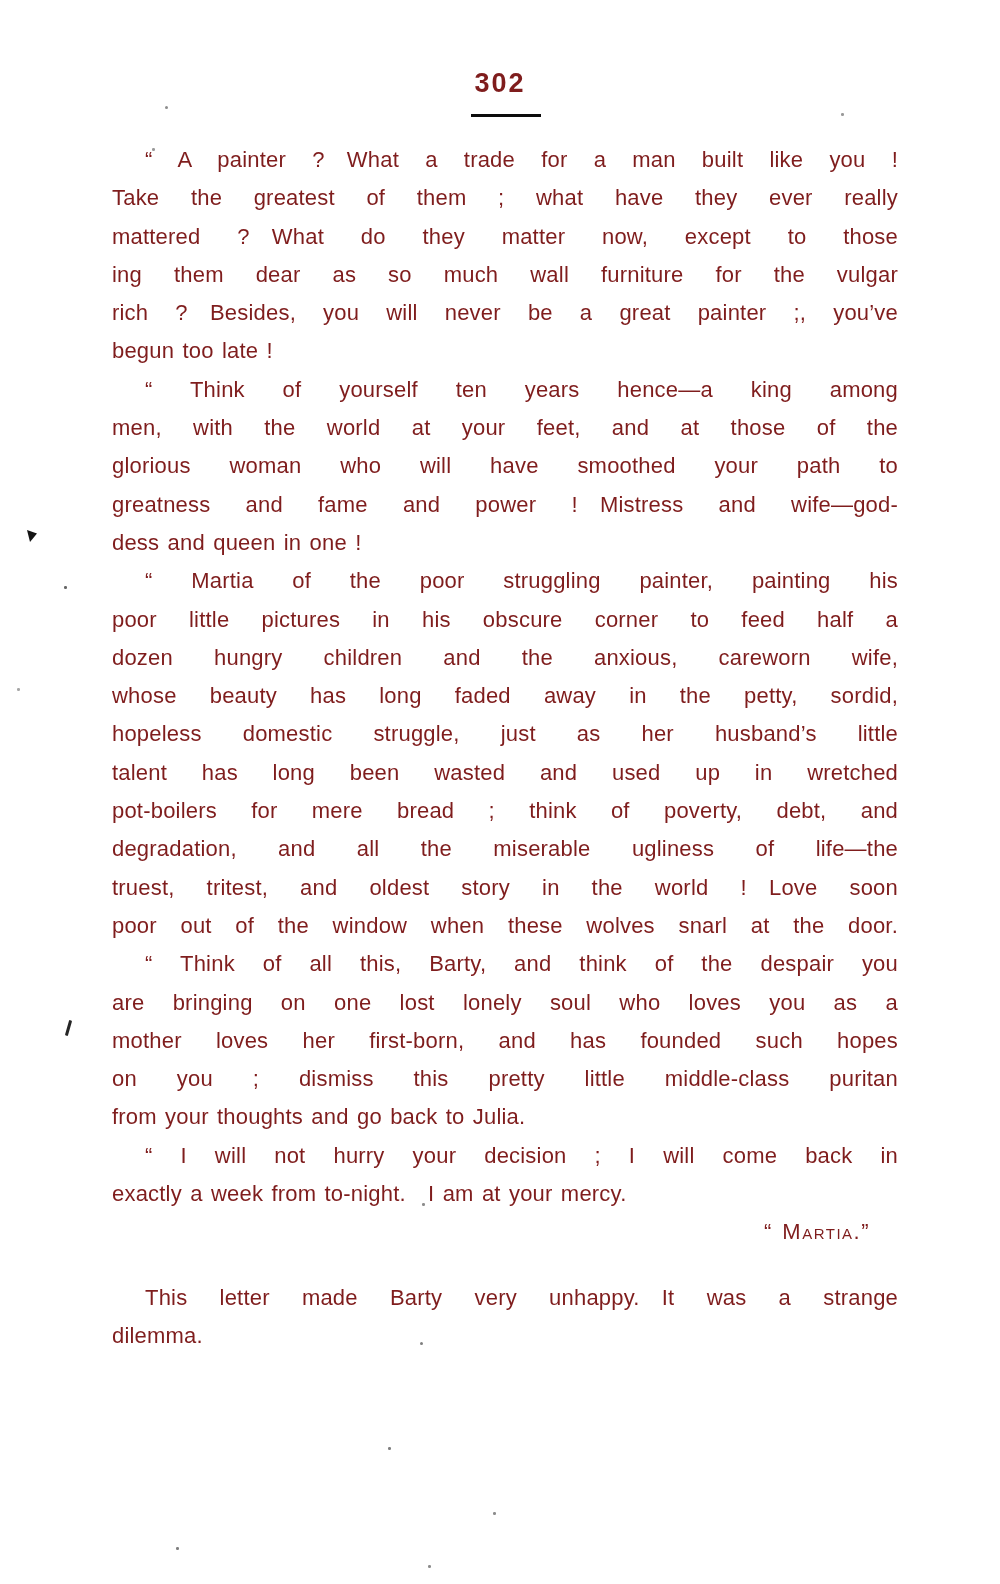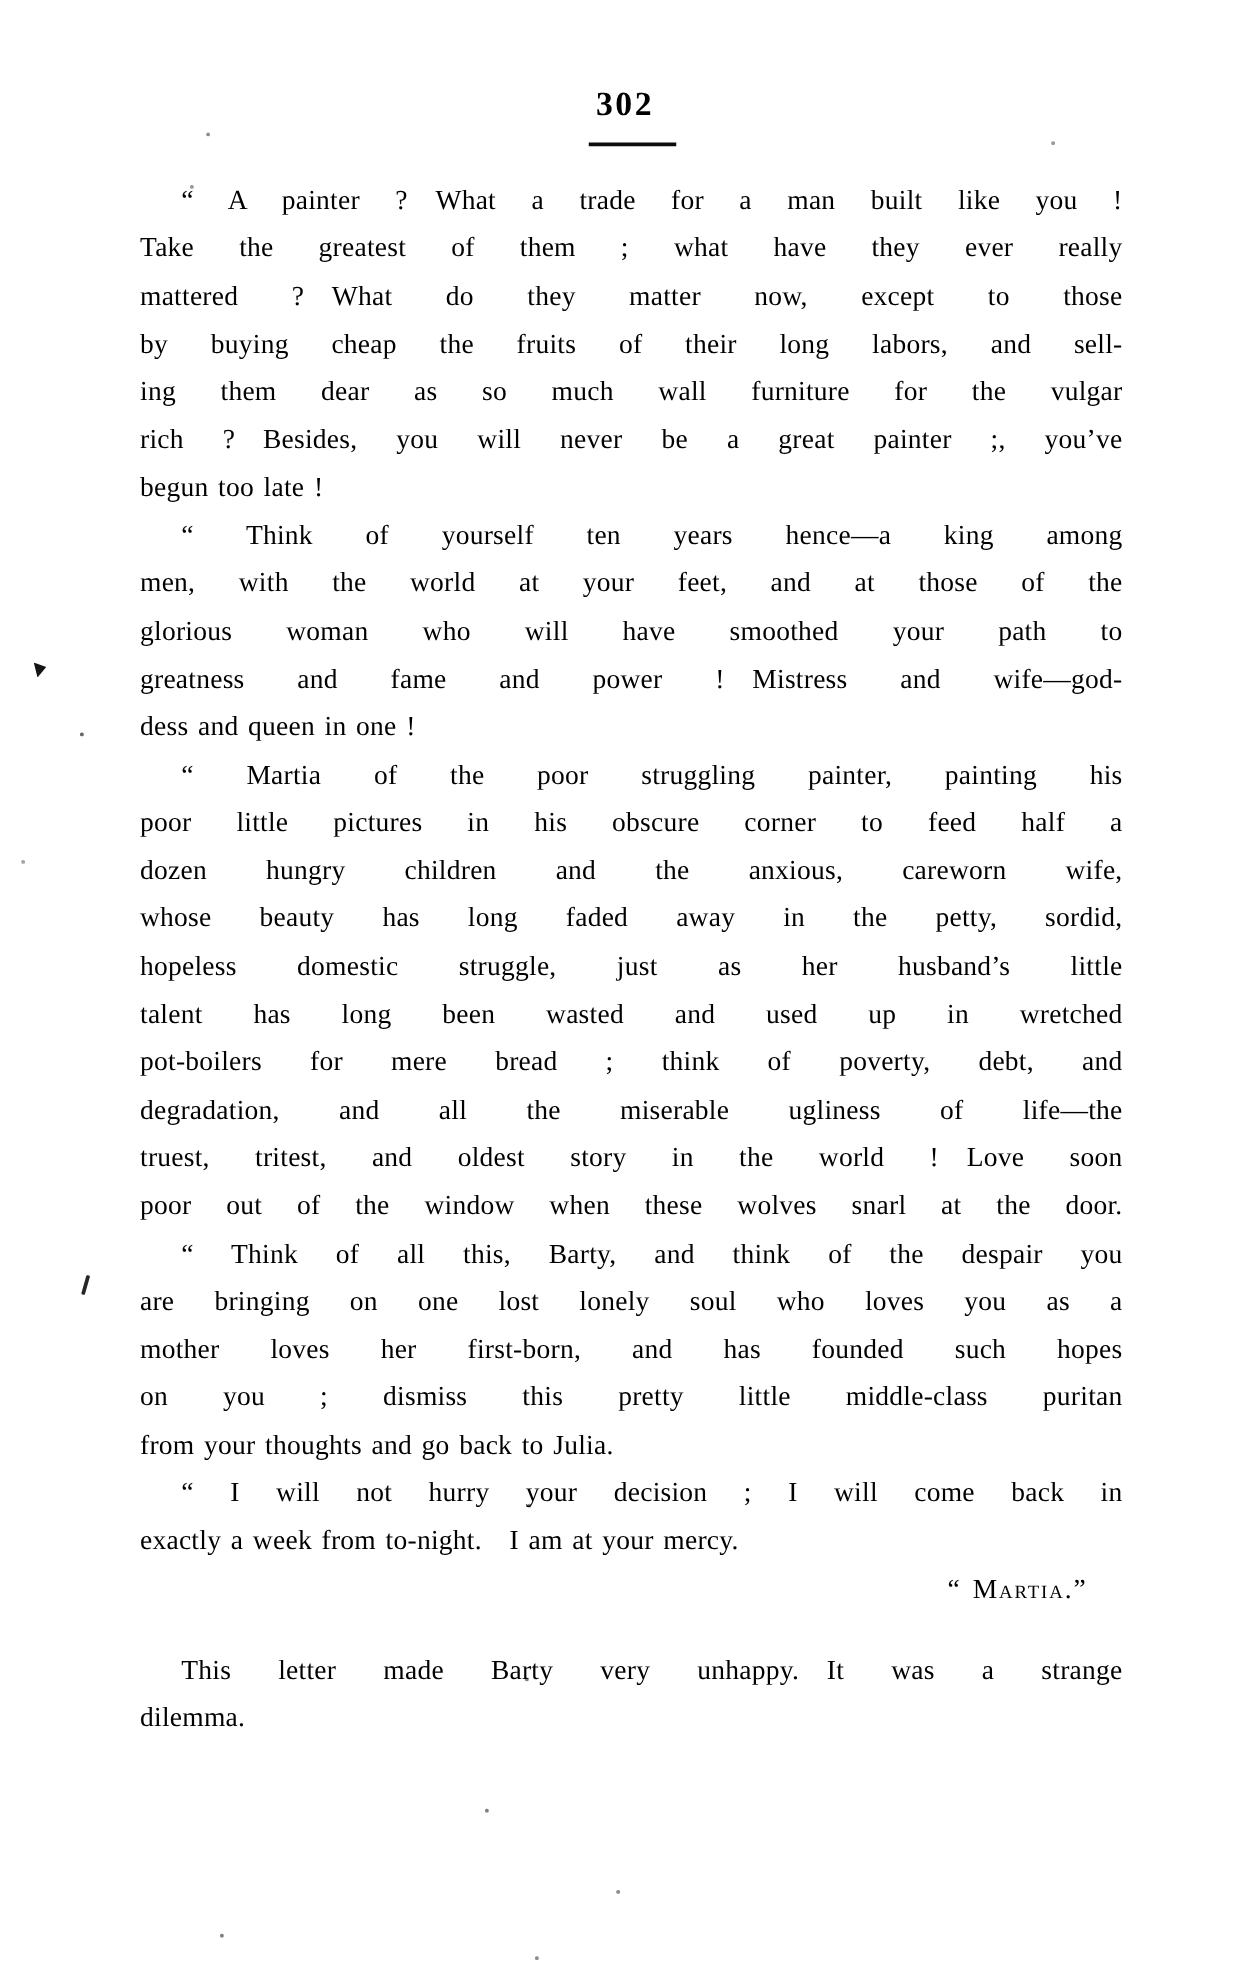--- a/index.html
+++ b/index.html
@@ -2,22 +2,22 @@
 <html><head>
 <meta charset="utf-8">
 <style>
   html, body { margin: 0; padding: 0; background: #fff; }
   .page {
     position: relative;
     width: 1000px;
     height: 1584px;
     background: #ffffff;
     overflow: hidden;
-    font-family: Liberation Serif, serif;
-    color: #000000;
+    font-family: Liberation Sans, sans-serif;
+    color: #7f1d1d;
   }
   .page-number {
     position: absolute;
     top: 68px;
     left: 0;
     width: 1000px;
     text-align: center;
     font-size: 27px;
     letter-spacing: 2px;
     font-weight: bold;
@@ -74,21 +74,20 @@
 <body>
 
 <div class="page">
   <div class="page-number">302</div>
   <div class="header-rule"></div>
   <div class="text-block">
       <div class="para body">
         <div class="line indent">“ A painter ? What a trade for a man built like you !</div>
         <div class="line">Take the greatest of them ; what have they ever really</div>
         <div class="line">mattered ? What do they matter now, except to those</div>
-        <div class="line">by buying cheap the fruits of their long labors, and sell-</div>
         <div class="line">ing them dear as so much wall furniture for the vulgar</div>
         <div class="line">rich ? Besides, you will never be a great painter ;, you’ve</div>
         <div class="line lastline">begun too late !</div>
       </div>
       <div class="para body">
         <div class="line indent">“ Think of yourself ten years hence—a king among</div>
         <div class="line">men, with the world at your feet, and at those of the</div>
         <div class="line">glorious woman who will have smoothed your path to</div>
         <div class="line">greatness and fame and power ! Mistress and wife—god-</div>
         <div class="line lastline">dess and queen in one !</div>

